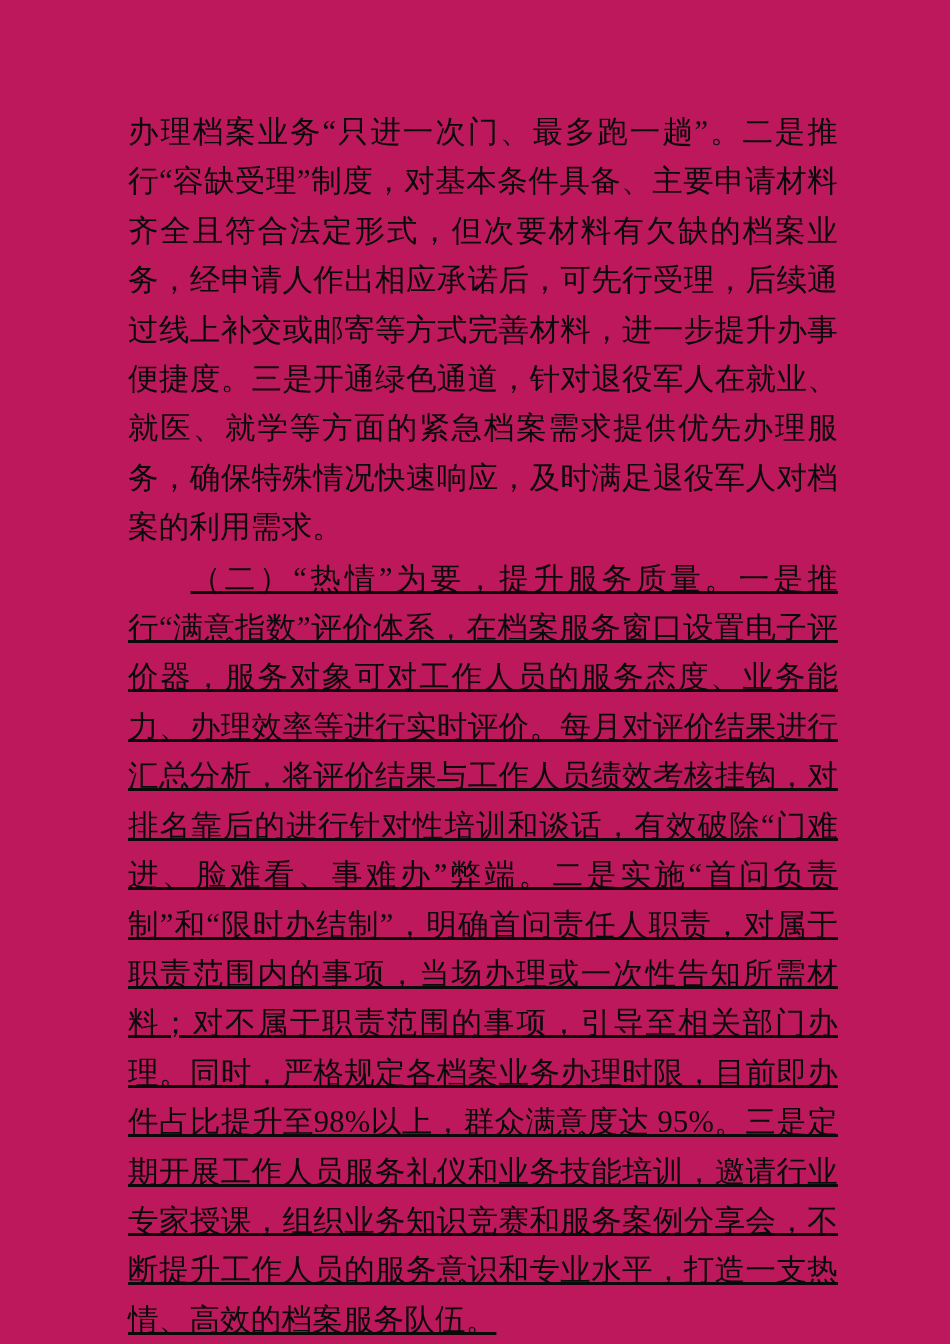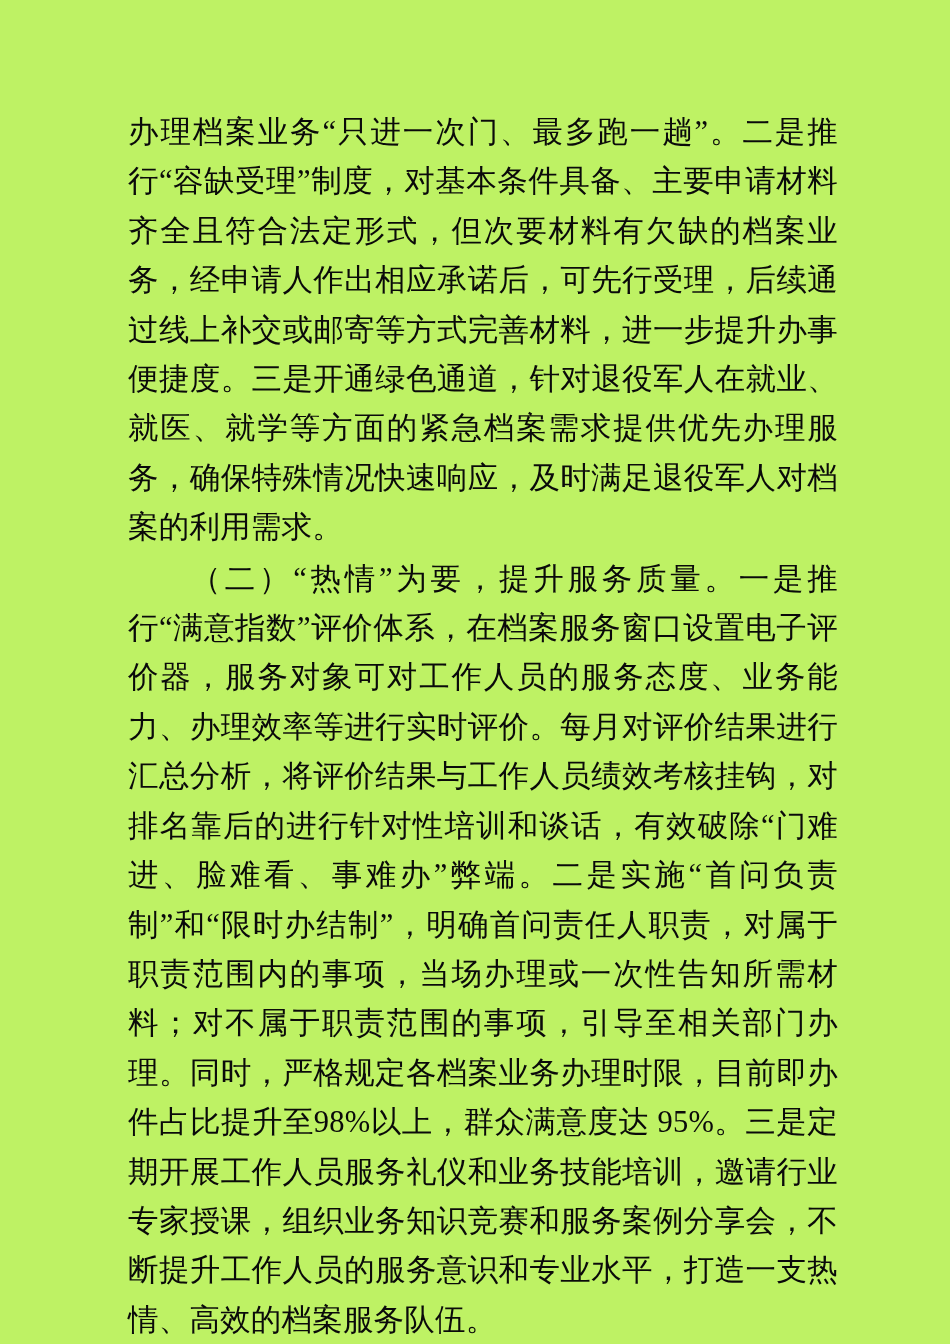--- a/index.html
+++ b/index.html
@@ -6,40 +6,41 @@
     margin: 0;
     padding: 0;
     background: #ffffff;
   }
   body {
     font-family: "Liberation Serif", "DejaVu Serif", serif;
   }
   .page {
     width: 950px;
     height: 1344px;
-    background: #bef264;
+    background: #be185d;
     position: relative;
     box-sizing: border-box;
     padding: 108px 112px 120px 128px;
     overflow: hidden;
   }
   .doc-body {
     font-size: 30.5px;
     line-height: 1.62;
     color: #0a0a0a;
     text-align: justify;
     text-justify: inter-ideograph;
     letter-spacing: 0.2px;
   }
   .para {
     margin: 0 0 0 0;
     text-indent: 0;
   }
   .para + .para {
     margin-top: 2px;
+    text-decoration: underline;
   }
   .indent2 {
     text-indent: 2.05em;
   }
 </style>
 </head>
 <body>
 
 <div class="page">
   <div class="doc-body">

